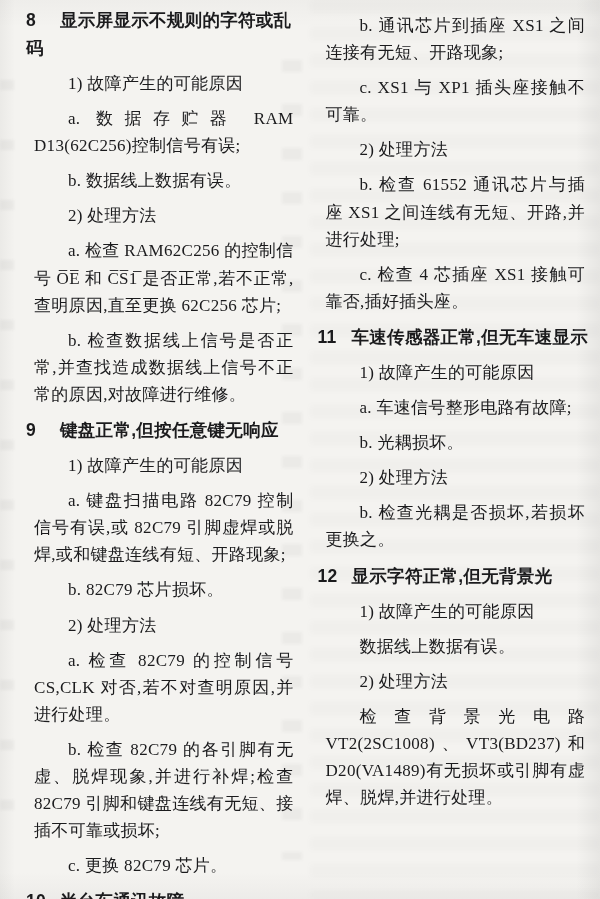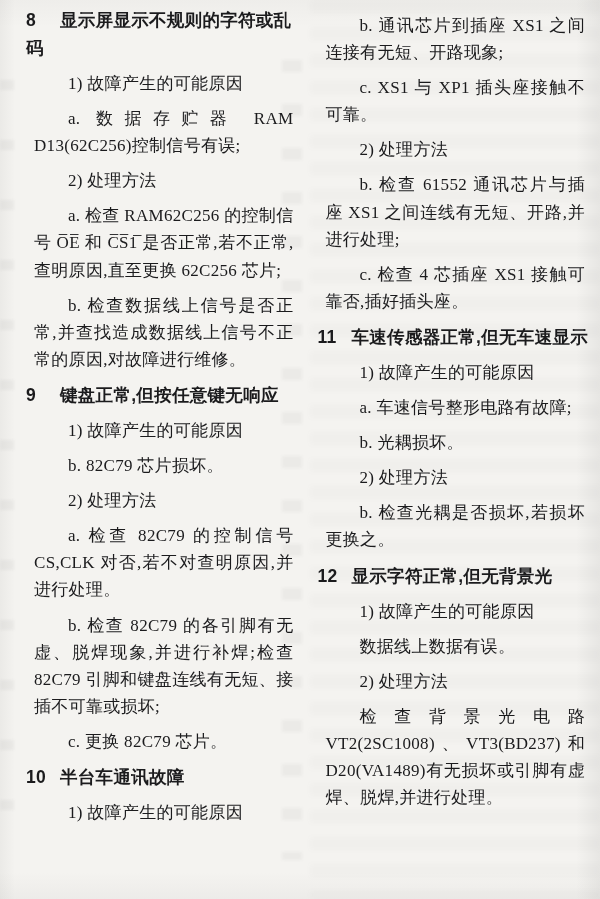--- a/index.html
+++ b/index.html
@@ -74,25 +74,27 @@
 
 <div class="page">
   <div class="texture texture-bleed-right"></div>
   <div class="texture texture-bleed-gutter"></div>
   <div class="texture texture-bleed-left"></div>
   <div class="cols">
     <div class="col">
         <div class="heading"><span class="h-num">8</span><span>显示屏显示不规则的字符或乱码</span></div>
         <div class="para">1) 故障产生的可能原因</div>
         <div class="para">a. 数据存贮器 RAM D13(62C256)控制信号有误;</div>
+        <div class="para">b. 数据线上数据有误。</div>
         <div class="para">2) 处理方法</div>
         <div class="para">a. 检查 RAM62C256 的控制信号 O̅E̅ 和 C̅S̅1̅ 是否正常,若不正常,查明原因,直至更换 62C256 芯片;</div>
         <div class="para">b. 检查数据线上信号是否正常,并查找造成数据线上信号不正常的原因,对故障进行维修。</div>
         <div class="heading"><span class="h-num">9</span><span>键盘正常,但按任意键无响应</span></div>
         <div class="para">1) 故障产生的可能原因</div>
+        <div class="para">a. 键盘扫描电路 82C79 控制信号有误,或 82C79 引脚虚焊或脱焊,或和键盘连线有短、开路现象;</div>
         <div class="para">b. 82C79 芯片损坏。</div>
         <div class="para">2) 处理方法</div>
         <div class="para">a. 检查 82C79 的控制信号 CS,CLK 对否,若不对查明原因,并进行处理。</div>
         <div class="para">b. 检查 82C79 的各引脚有无虚、脱焊现象,并进行补焊;检查 82C79 引脚和键盘连线有无短、接插不可靠或损坏;</div>
         <div class="para">c. 更换 82C79 芯片。</div>
         <div class="heading"><span class="h-num">10</span><span>半台车通讯故障</span></div>
         <div class="para">1) 故障产生的可能原因</div>
       </div>
     <div class="col">
         <div class="para">b. 通讯芯片到插座 XS1 之间连接有无短、开路现象;</div>

